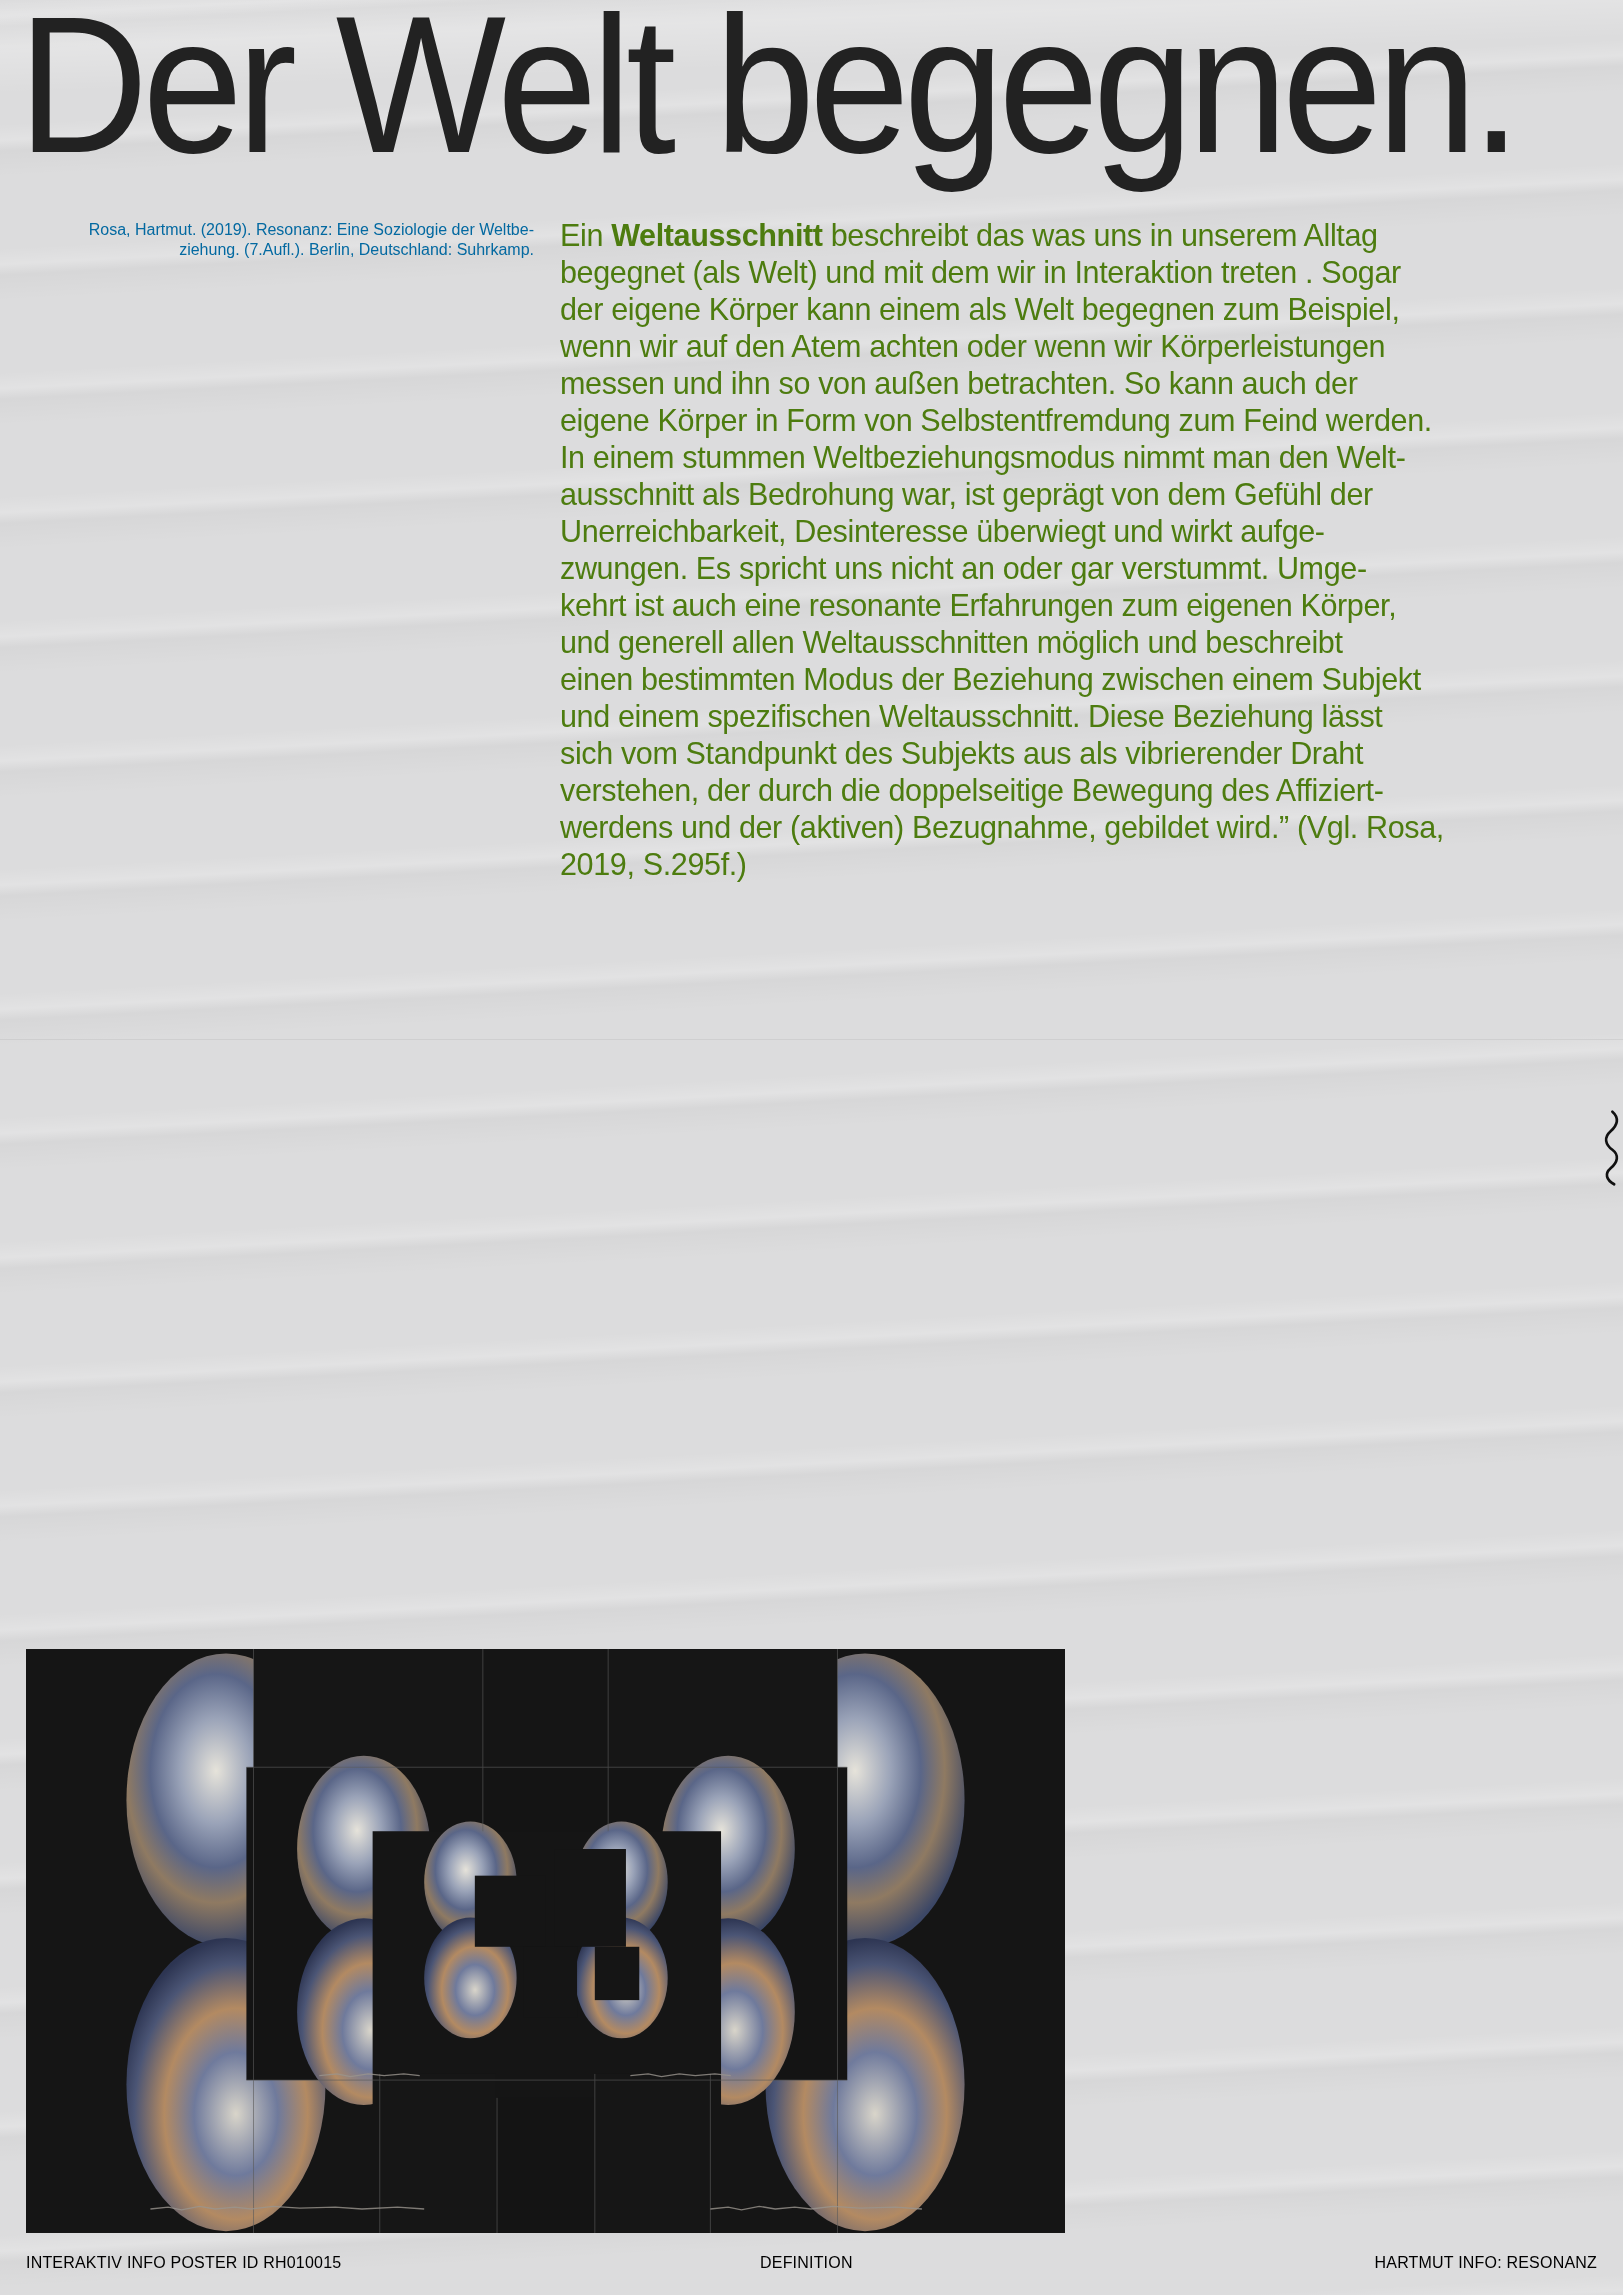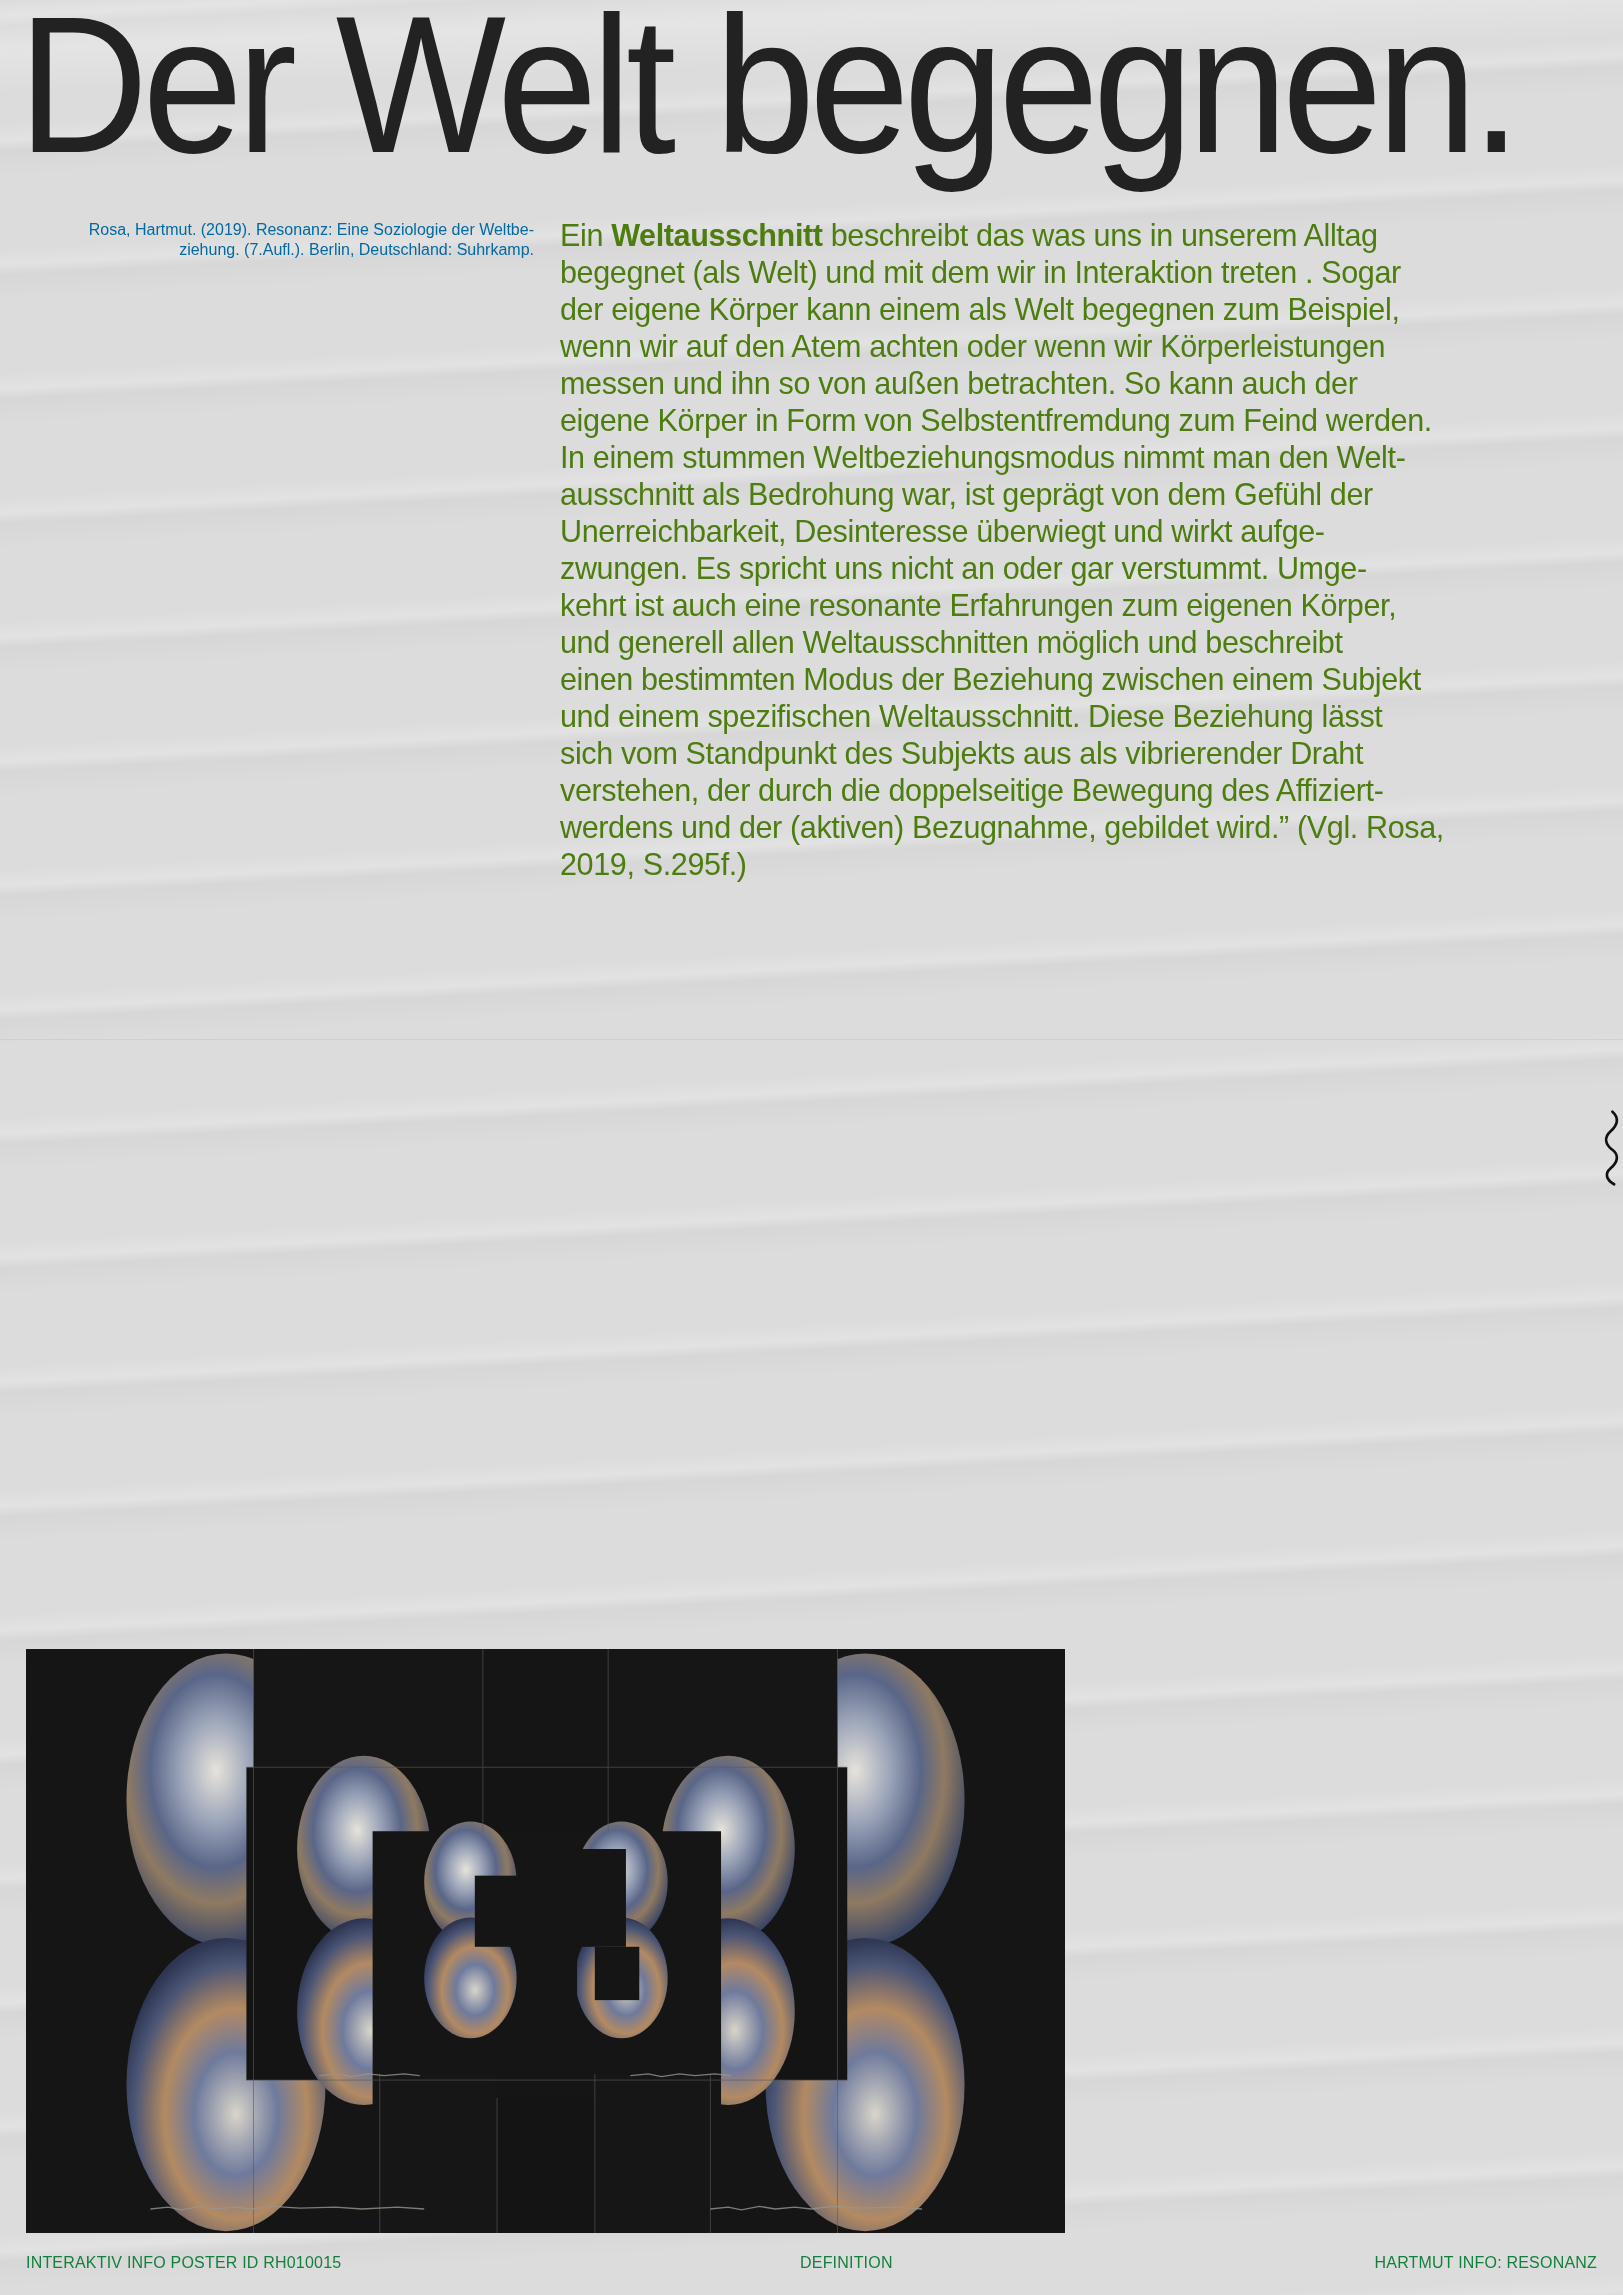--- a/index.html
+++ b/index.html
@@ -101,25 +101,25 @@
       box-shadow: 0 0 0 0.9px #6a6a6a inset;
     }
     .collage svg { display: block; }
 
     .footer {
       position: absolute;
       top: 2254px;
       font-size: 16px;
       line-height: 18px;
       letter-spacing: 0.2px;
-      color: #15803d;
+      color: #000000;
       white-space: nowrap;
     }
     .footer-left { left: 26px; }
-    .footer-center { left: 760px; margin-left: 40px; }
+    .footer-center { left: 760px; }
     .footer-right { right: 27px; }
   </style>
 </head>
 <body>
 
 <div class="paper"></div>
 <div class="seam"></div>
 
 <h1 class="title">Der Welt begegnen.</h1>
 

